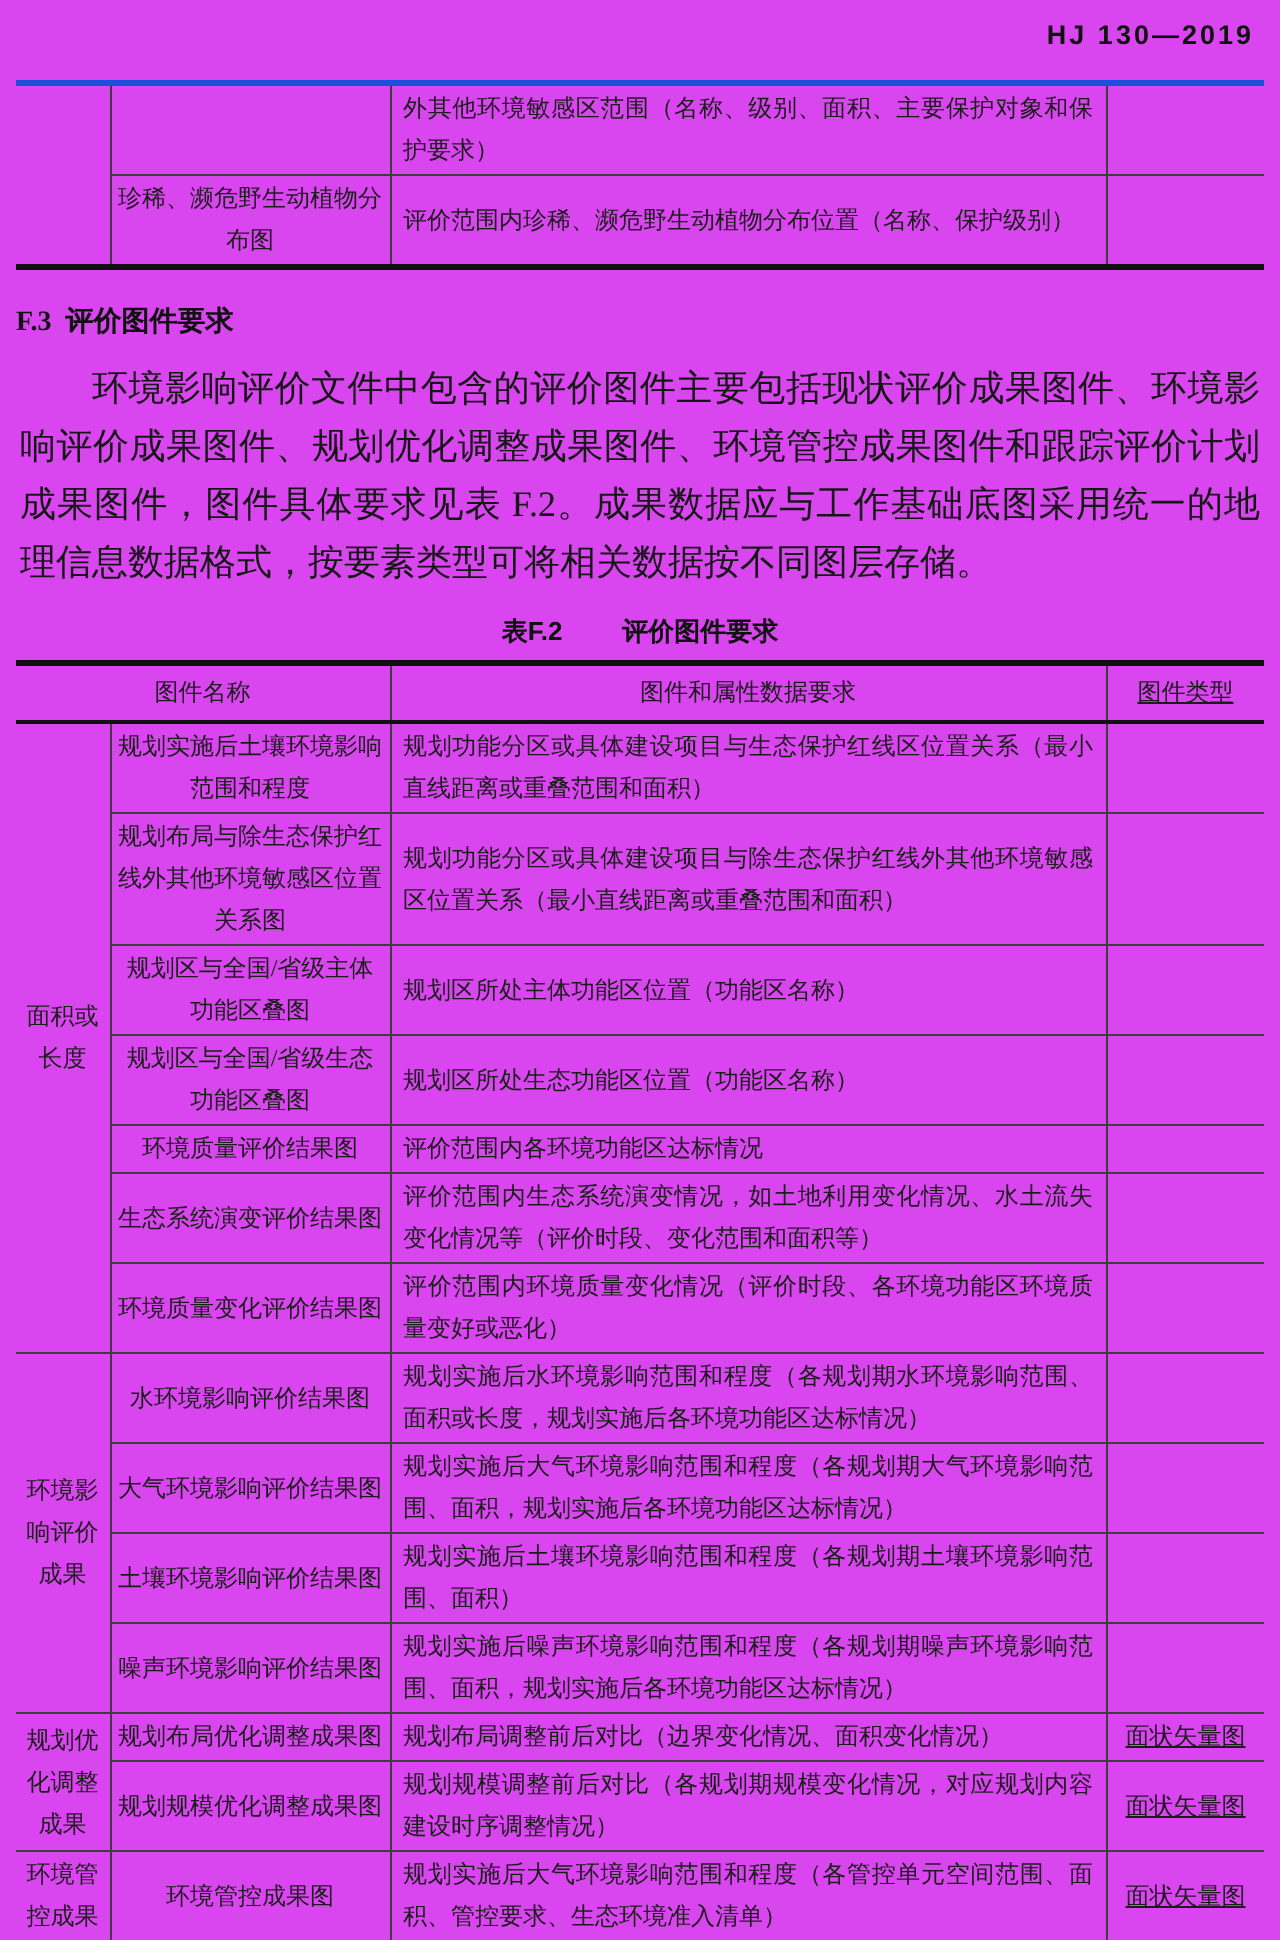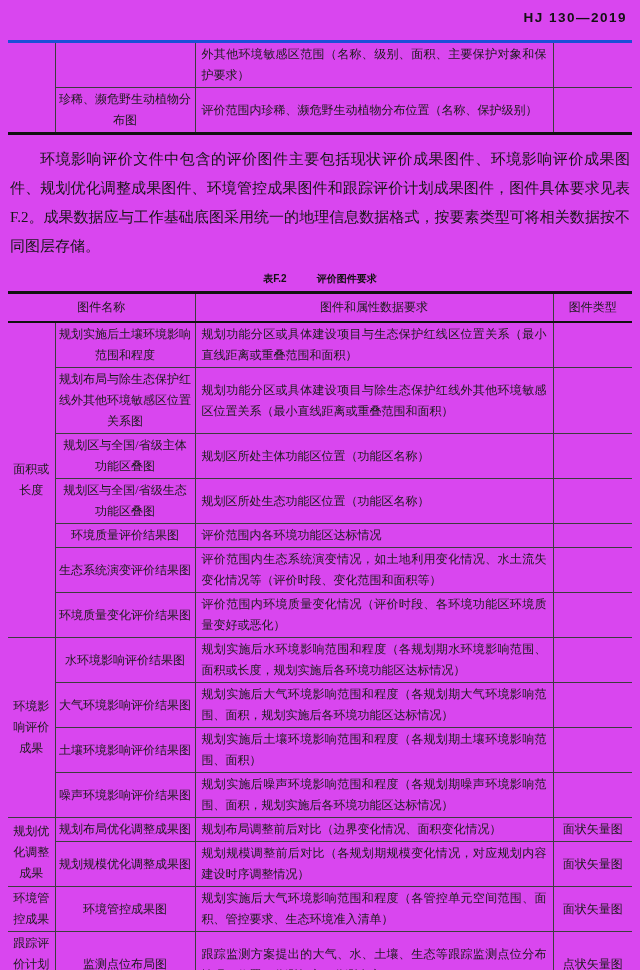--- a/index.html
+++ b/index.html
@@ -35,45 +35,45 @@
     vertical-align: middle;
     font-weight: normal;
     word-break: break-all;
     overflow-wrap: anywhere;
   }
   table.cont { border-top: 3px solid #1d4ed8; border-bottom: 3px solid #101010; margin-top: 15px; }
   table.f2   { border-top: 3px solid #101010; border-bottom: 3px solid #101010; }
   table.f2 thead th { border-bottom: 2px solid #101010; padding: 3px 2px; text-align: center; }
   td.col-group { border-left: none !important; text-align: center; padding: 1px 2px; }
   th.col-group-h { border-left: none !important; }
-  td.col-type, th.col-type-h { border-right: none !important; text-align: center; padding: 1px 2px; }
+  td.col-type, th.col-type-h { border-right: none !important; text-align: center; padding: 1px 2px; text-decoration: underline; }
   td.col-name { text-align: center; padding: 1px 3px; }
   td.col-req  { text-align: left; padding: 1px 6px; text-align: justify; }
   .sec-heading {
     margin: 17px 8px 0 8px;
     font-family: "Liberation Sans", "DejaVu Sans", sans-serif;
     font-weight: bold;
     font-size: 14px;
     color: #111;
   }
   .sec-heading .sec-num { margin-right: 7px; font-family: "Liberation Serif", serif; font-weight: bold; }
   .sec-para {
     margin: 10px 10px 0 10px;
-    font-size: 15px;
+    font-size: 18px;
     line-height: 29px;
     text-indent: 2em;
     text-align: justify;
     color: #161616;
   }
   .tbl-caption {
     margin: 11px 0 5px 0;
     text-align: center;
     font-family: "Liberation Sans", "DejaVu Sans", sans-serif;
     font-weight: bold;
-    font-size: 10px;
+    font-size: 13px;
     color: #111;
   }
   .tbl-caption .cap-label { margin-right: 30px; }
 </style>
 </head>
 <body>
 
 <div class="page">
 
   <div class="doc-code">HJ 130—2019</div>
@@ -93,20 +93,23 @@
           <td class="col-type"></td>
         </tr>
         <tr>
           <td class="col-name">珍稀、濒危野生动植物分布图</td>
           <td class="col-req">评价范围内珍稀、濒危野生动植物分布位置（名称、保护级别）</td>
           <td class="col-type"></td>
         </tr>
       </tbody>
   </table>
 
+  <div class="sec-heading">
+    <span class="sec-num">F.3</span><span>评价图件要求</span>
+  </div>
 
   <p class="sec-para">环境影响评价文件中包含的评价图件主要包括现状评价成果图件、环境影响评价成果图件、规划优化调整成果图件、环境管控成果图件和跟踪评价计划成果图件，图件具体要求见表 F.2。成果数据应与工作基础底图采用统一的地理信息数据格式，按要素类型可将相关数据按不同图层存储。</p>
 
   <div class="tbl-caption">
     <span class="cap-label">表F.2</span><span>评价图件要求</span>
   </div>
 
   <table class="std f2">
     <colgroup>
         <col style="width:47px">

